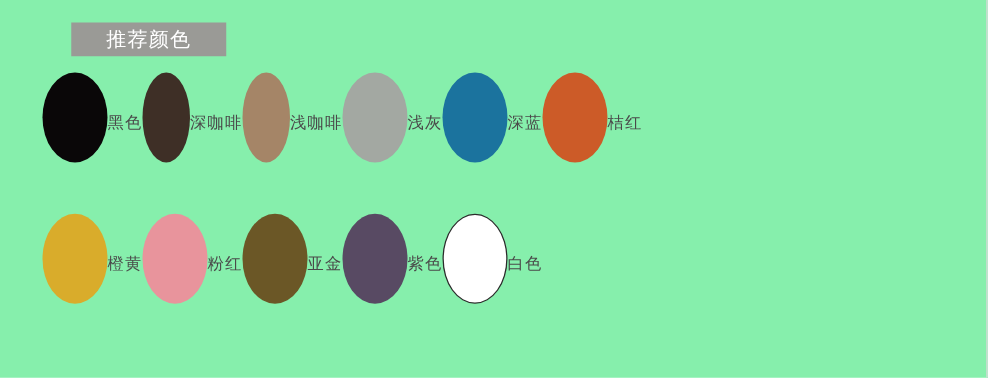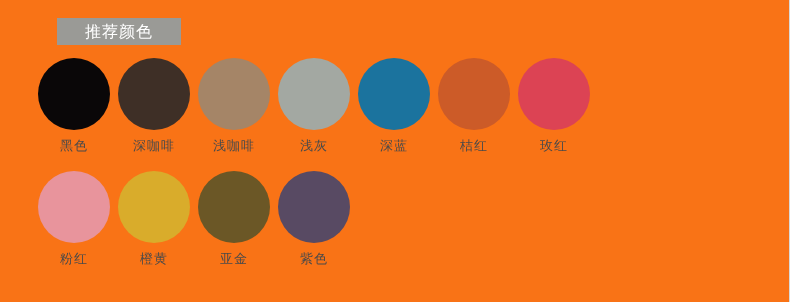--- a/index.html
+++ b/index.html
@@ -10,21 +10,21 @@
     width: 790px;
     height: 302px;
     background: #ffffff;
     font-family: "Liberation Sans", sans-serif;
     overflow: hidden;
   }
   .page {
     position: relative;
     width: 790px;
     height: 302px;
-    background: #f97316;
+    background: #86efac;
     box-sizing: border-box;
   }
   .right-rule {
     position: absolute;
     top: 0;
     right: 0;
     width: 1px;
     height: 302px;
     background: #d8d8d8;
   }
@@ -55,21 +55,21 @@
   .swatch-row {
     display: flex;
     align-items: flex-start;
     padding-left: 34px;
     height: 113px;
   }
   .swatch {
     width: 80px;
     margin-right: 0px;
     display: flex;
-    flex-direction: column;
+    flex-direction: row;
     align-items: center;
   }
   .swatch-dot {
     width: 72px;
     height: 72px;
     border-radius: 50%;
     display: block;
   }
   .swatch-dot.outlined {
     border: 1px solid #2b2b2b;
@@ -114,40 +114,40 @@
         <span class="swatch-label">浅灰</span>
       </div>
       <div class="swatch">
         <span class="swatch-dot" style="background:#1b739e"></span>
         <span class="swatch-label">深蓝</span>
       </div>
       <div class="swatch">
         <span class="swatch-dot" style="background:#cc5b28"></span>
         <span class="swatch-label">桔红</span>
       </div>
-      <div class="swatch">
-        <span class="swatch-dot" style="background:#dc4354"></span>
-        <span class="swatch-label">玫红</span>
-      </div>
     </div>
 
     <div class="swatch-row">
       <div class="swatch">
+        <span class="swatch-dot" style="background:#d9ac2b"></span>
+        <span class="swatch-label">橙黄</span>
+      </div>
+      <div class="swatch">
         <span class="swatch-dot" style="background:#e8949c"></span>
         <span class="swatch-label">粉红</span>
-      </div>
-      <div class="swatch">
-        <span class="swatch-dot" style="background:#d9ac2b"></span>
-        <span class="swatch-label">橙黄</span>
       </div>
       <div class="swatch">
         <span class="swatch-dot" style="background:#6b5726"></span>
         <span class="swatch-label">亚金</span>
       </div>
       <div class="swatch">
         <span class="swatch-dot" style="background:#584a63"></span>
         <span class="swatch-label">紫色</span>
       </div>
+      <div class="swatch">
+        <span class="swatch-dot outlined" style="background:#ffffff"></span>
+        <span class="swatch-label">白色</span>
+      </div>
     </div>
   </div>
 
   <div class="right-rule"></div>
 </div>
 
 </body></html>

